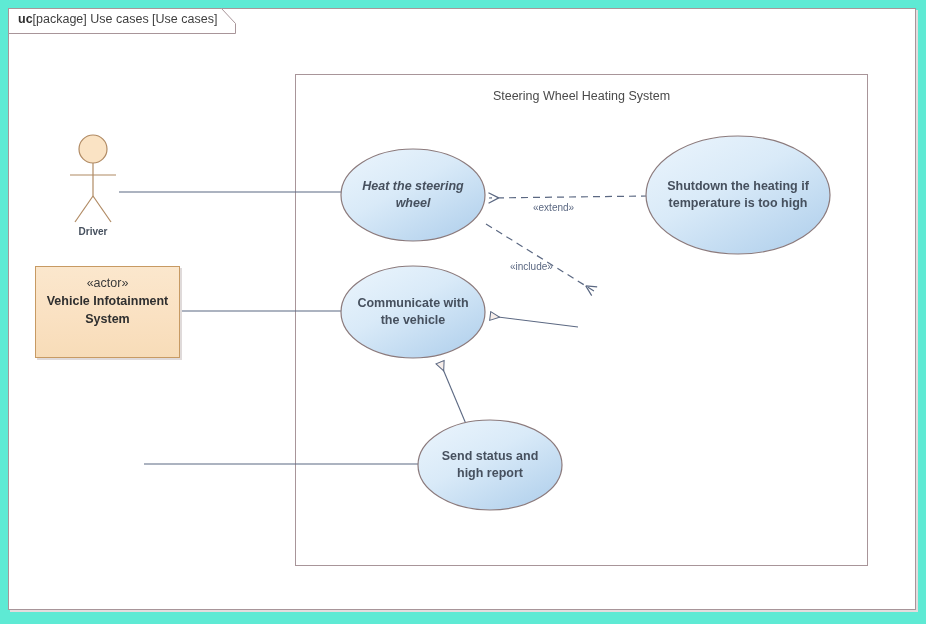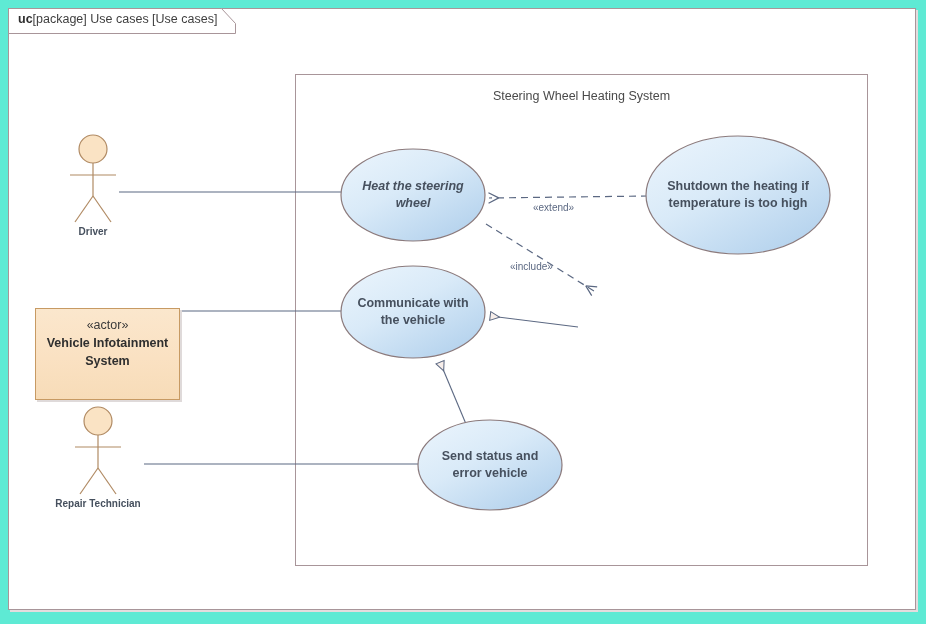--- a/index.html
+++ b/index.html
@@ -143,21 +143,20 @@
     position: absolute;
     left: 35px;
     top: 266px;
     width: 145px;
     height: 92px;
     background: linear-gradient(180deg, #fbe7cd 0%, #fae1c2 55%, #f7dcb8 100%);
     border: 1px solid #c79a63;
     box-sizing: border-box;
     box-shadow: 2px 2px 0 0 #dfdada;
     z-index: 4;
-    margin-top: 42px;
   }
   .actor-box-text {
     position: absolute;
     left: 0;
     top: 7px;
     width: 100%;
     text-align: center;
     font-size: 12.5px;
     color: #3a3a3a;
     line-height: 1.45;
@@ -277,21 +276,21 @@
     <svg width="146" height="92" viewBox="0 0 146 92">
       <defs>
         <linearGradient id="ucgrad5" x1="0%" y1="8%" x2="78%" y2="100%">
           <stop offset="0%" stop-color="#eaf4fc"></stop>
           <stop offset="45%" stop-color="#d9eaf8"></stop>
           <stop offset="100%" stop-color="#b4d2ed"></stop>
         </linearGradient>
       </defs>
       <ellipse cx="73" cy="46" rx="72" ry="45" fill="url(#ucgrad5)" stroke="#8b7a7c" stroke-width="1.2"></ellipse>
     </svg>
-    <div class="usecase-label">Send status and error vehicle</div>
+    <div class="usecase-label">Send status and high report</div>
   </div>
 
   <div class="actor" style="left:58px; top:134px; width:70px; height:110px;">
     <svg width="70" height="92" viewBox="0 0 70 92">
       <circle cx="35" cy="15" r="14" fill="#fae3c4" stroke="#b08a63" stroke-width="1.2"></circle>
       <line x1="35" y1="29" x2="35" y2="62" stroke="#b08a63" stroke-width="1.2"></line>
       <line x1="12" y1="41" x2="58" y2="41" stroke="#b08a63" stroke-width="1.2"></line>
       <line x1="35" y1="62" x2="17" y2="88" stroke="#b08a63" stroke-width="1.2"></line>
       <line x1="35" y1="62" x2="53" y2="88" stroke="#b08a63" stroke-width="1.2"></line>
     </svg>
@@ -299,24 +298,14 @@
   </div>
 
   <div class="actor-box">
     <div class="actor-box-text">
       <span class="actor-box-stereotype">«actor»</span>
       <span class="actor-box-name">Vehicle Infotainment</span>
       <span class="actor-box-name">System</span>
     </div>
   </div>
 
-  <div class="actor" style="left:63px; top:406px; width:70px; height:110px;">
-    <svg width="70" height="92" viewBox="0 0 70 92">
-      <circle cx="35" cy="15" r="14" fill="#fae3c4" stroke="#b08a63" stroke-width="1.2"></circle>
-      <line x1="35" y1="29" x2="35" y2="62" stroke="#b08a63" stroke-width="1.2"></line>
-      <line x1="12" y1="41" x2="58" y2="41" stroke="#b08a63" stroke-width="1.2"></line>
-      <line x1="35" y1="62" x2="17" y2="88" stroke="#b08a63" stroke-width="1.2"></line>
-      <line x1="35" y1="62" x2="53" y2="88" stroke="#b08a63" stroke-width="1.2"></line>
-    </svg>
-    <div class="actor-label" style="top:92px;">Repair Technician</div>
-  </div>
 
 </div>
 
 </body></html>

